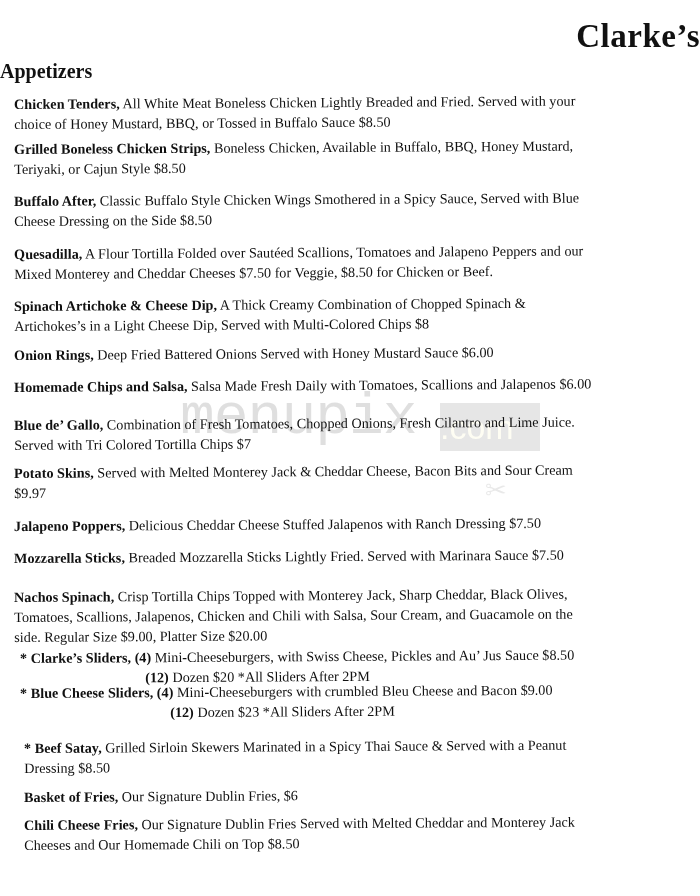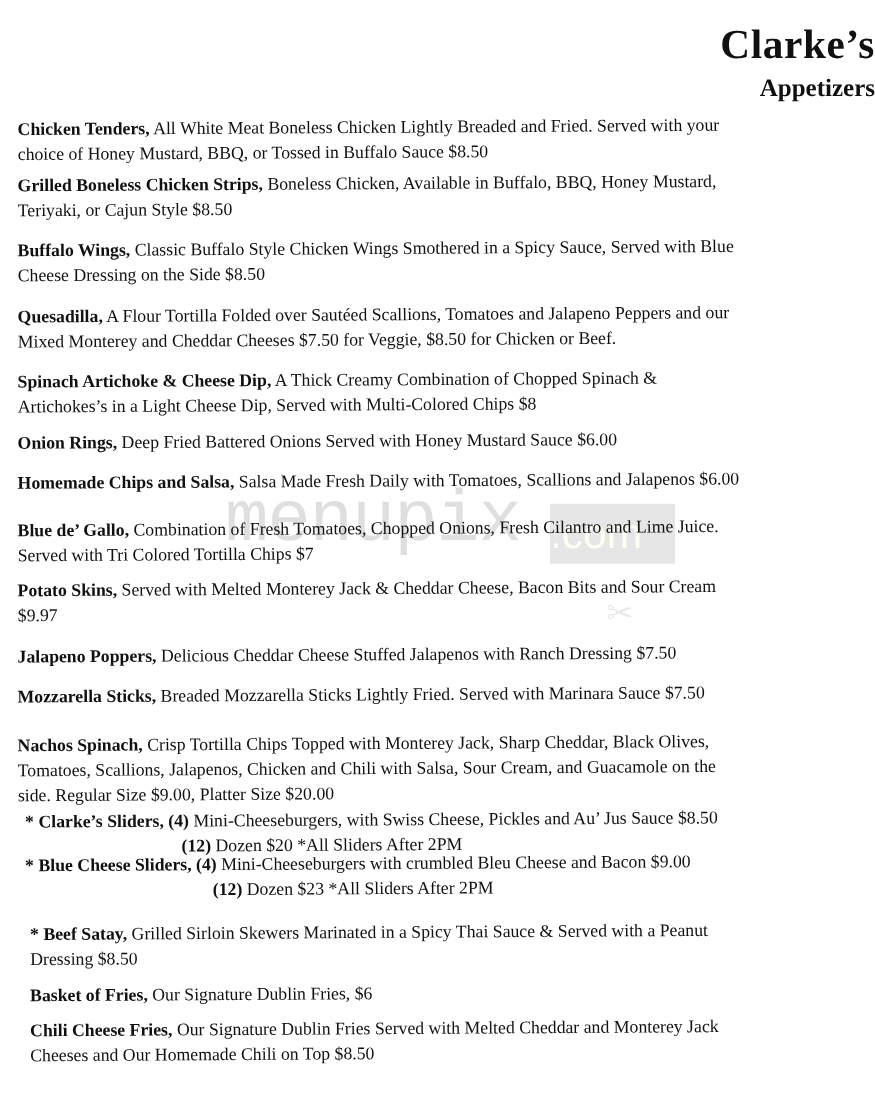--- a/index.html
+++ b/index.html
@@ -1,21 +1,21 @@
 <!DOCTYPE html>
 <html><head>
 <meta charset="utf-8">
 <style>
   html, body { margin:0; padding:0; background:#ffffff; }
   body { width:700px; height:896px; position:relative; overflow:hidden;
          font-family:"DejaVu Serif","Liberation Serif",serif; color:#111; }
   .page { position:absolute; left:0; top:0; width:700px; height:896px; }
   .title { position:absolute; top:18px; left:0; width:700px; text-align:right;
            font-family:"Liberation Serif",serif; font-size:33px; font-weight:bold; letter-spacing:0.5px; }
-  .subtitle { position:absolute; top:60px; left:0; width:700px; text-align:right;
+  .subtitle { position:absolute; top:60px; left:0; width:700px; text-align:left;
               font-family:"Liberation Serif",serif; font-size:20px; font-weight:bold; }
   .item { position:absolute; left:14px; width:650px; font-family:"Liberation Serif",serif;
           font-size:14.2px; line-height:20px; transform:rotate(-0.35deg); transform-origin:left top; }
   .item .name { font-weight:bold; }
   .watermark { position:absolute; left:140px; top:375px; width:420px; height:140px;
                pointer-events:none; opacity:0.18; }
   .wm-text { position:absolute; left:40px; top:10px; font-family:Liberation Mono, monospace;
              font-size:58px; color:#555; letter-spacing:-1px; }
   .wm-com { position:absolute; left:300px; top:28px; width:100px; height:48px; background:#777;
             color:#fef9c3; font-family:"Liberation Sans",sans-serif; font-size:34px; line-height:48px; }
@@ -40,21 +40,21 @@
     <span>choice of Honey Mustard, BBQ, or Tossed in Buffalo Sauce $8.50</span>
   </div>
 
   <div class="item" style="top:139px">
     <span class="name">Grilled Boneless Chicken Strips,</span>
     <span>Boneless Chicken, Available in Buffalo, BBQ, Honey Mustard,</span><br>
     <span>Teriyaki, or Cajun Style $8.50</span>
   </div>
 
   <div class="item" style="top:191px">
-    <span class="name">Buffalo Wings,</span>
+    <span class="name">Buffalo After,</span>
     <span>Classic Buffalo Style Chicken Wings Smothered in a Spicy Sauce, Served with Blue</span><br>
     <span>Cheese Dressing on the Side $8.50</span>
   </div>
 
   <div class="item" style="top:244px">
     <span class="name">Quesadilla,</span>
     <span>A Flour Tortilla Folded over Sautéed Scallions, Tomatoes and Jalapeno Peppers and our</span><br>
     <span>Mixed Monterey and Cheddar Cheeses $7.50 for Veggie, $8.50 for Chicken or Beef.</span>
   </div>
 

